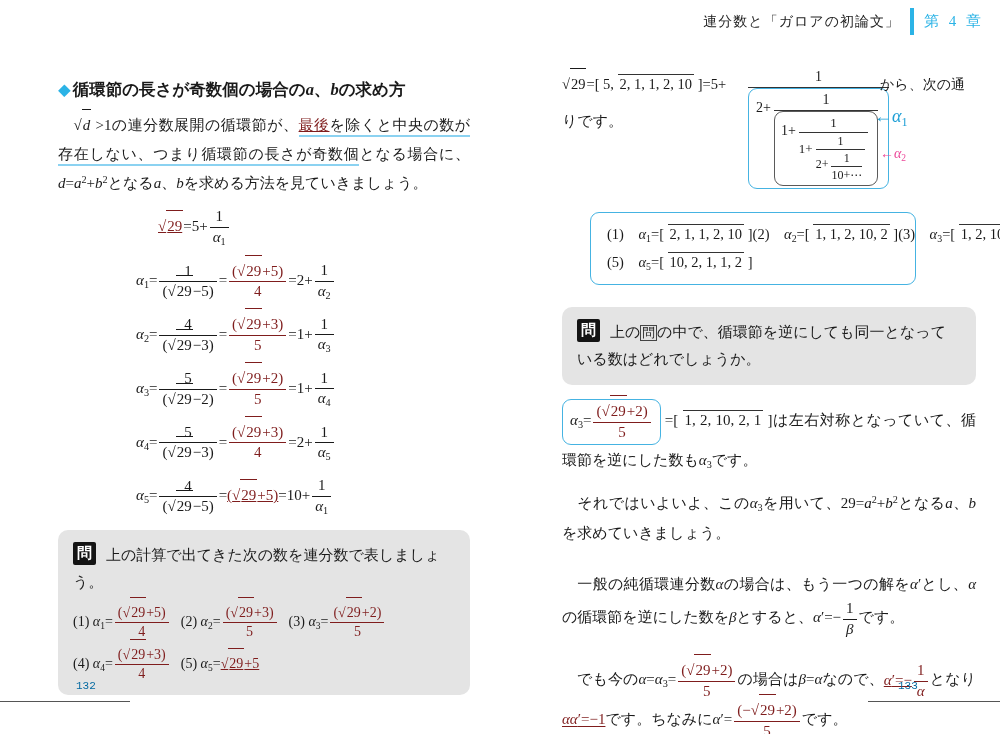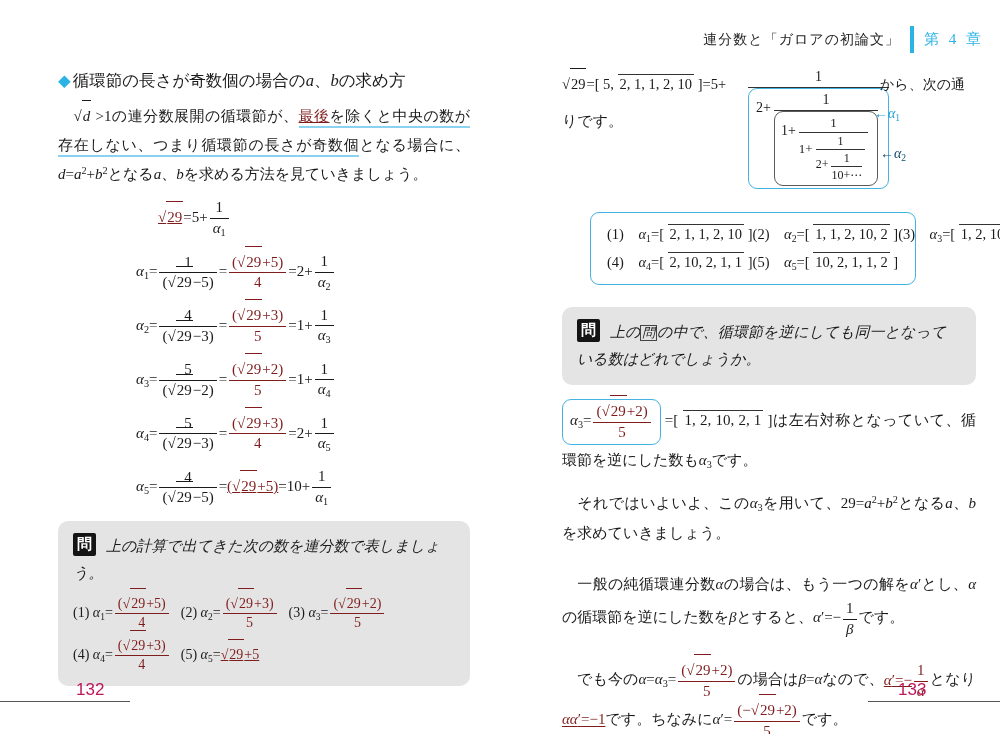--- a/index.html
+++ b/index.html
@@ -1,31 +1,31 @@
 <!DOCTYPE html>
 <html><head>
 <meta charset="utf-8">
 <style>
   html,body{margin:0;padding:0;}
   body{width:1000px;height:734px;background:#ffffff;color:#1a1a1a;
        font-family:"Liberation Serif","DejaVu Serif",serif;}
   .canvas{position:relative;width:1000px;height:734px;overflow:hidden;background:#fff;}
 
   
-  .header{position:absolute;top:26px;right:8px;display:flex;align-items:center;gap:10px;}
+  .header{position:absolute;top:8px;right:8px;display:flex;align-items:center;gap:10px;}
   .header-title{font-size:14px;color:#222;letter-spacing:1px;}
   .header-bar{width:4px;height:27px;background:#2bb3e6;}
   .header-chapter{font-size:15px;color:#2bb3e6;letter-spacing:3px;margin-right:8px;}
 
   
   .col-left{position:absolute;left:58px;top:70px;width:412px;}
   .col-right{position:absolute;left:562px;top:64px;width:414px;}
 
   .sec-title{font-family:"Liberation Sans","DejaVu Sans",sans-serif;
-             font-weight:normal;font-size:16.5px;margin-bottom:10px;white-space:nowrap;}
+             font-weight:bold;font-size:16.5px;margin-bottom:10px;white-space:nowrap;margin-top:9px;}
   .sec-title .marker{color:#2bb3e6;margin-right:2px;}
   .para{font-size:15px;line-height:1.92;text-align:justify;}
   .para + .para{margin-top:2px;}
 
   
   .bl{color:#7f1d1d;text-decoration:underline;}
   .it{font-family:"Liberation Serif",serif;font-style:italic;}
   sub{font-size:0.68em;vertical-align:-0.3em;}
   sup{font-size:0.68em;vertical-align:0.45em;}
   .ul{border-bottom:2px solid #8bd2f1;padding-bottom:2px;
@@ -52,49 +52,49 @@
   
   .eq-list{margin-top:10px;font-size:15px;}
   .eq{display:block;margin:0 0 13px 78px;white-space:nowrap;}
   .eq:first-child{margin-left:100px;}
 
   
   .qbox{background:#e4e4e4;border-radius:10px;padding:12px 15px;margin-top:12px;}
   .qlabel{display:inline-block;background:#141414;color:#fff;
           font-family:"Liberation Sans",sans-serif;font-weight:bold;font-size:15px;
           padding:2px 4px;border-radius:2px;margin-right:10px;float:left;}
-  .qtext{font-size:15px;line-height:1.8;font-style:italic;}
+  .qtext{font-size:15px;line-height:1.8;}
   .qitems{display:flex;flex-wrap:wrap;column-gap:10px;row-gap:4px;
           font-size:14px;margin-top:8px;clear:both;align-items:center;}
   .qitems .qitem{white-space:nowrap;}
 
   
   .cfwrap{position:relative;height:142px;font-size:14px;}
   .cfhead{position:absolute;left:0;top:12px;white-space:nowrap;font-size:14.5px;}
   .cfline2{position:absolute;left:0;top:48px;font-size:15px;}
   .cfblock{position:absolute;left:183px;top:0;}
   .cfblock .vfrac .vfrac .vfrac{font-size:13px;}
   .cfblock .vfrac .vfrac .vfrac .vfrac{font-size:12px;}
   .cftail{position:absolute;left:318px;top:12px;white-space:nowrap;font-size:14px;}
-  .cflab1{position:absolute;left:312px;top:42px;font-size:14px;color:#1e9fd6;white-space:nowrap;}
-  .cflab2{position:absolute;left:318px;top:82px;font-size:14px;color:#0c4a6e;white-space:nowrap;}
+  .cflab1{position:absolute;left:312px;top:42px;font-size:18px;color:#1e9fd6;white-space:nowrap;}
+  .cflab2{position:absolute;left:318px;top:82px;font-size:14px;color:#ec4899;white-space:nowrap;}
 
   
   .optbox{border:1.7px solid #45b3e2;border-radius:9px;margin:6px 0 0 28px;
           width:292px;padding:12px 16px;display:grid;
-          grid-template-columns:1fr 1fr 1fr;row-gap:9px;font-size:14.5px;}
+          grid-template-columns:1fr 1fr 1fr 1fr;row-gap:9px;font-size:14.5px;}
   .optbox .opt{white-space:nowrap;}
 
   .rq{margin-top:22px;}
   .answer{margin-top:14px;font-size:15px;line-height:2.0;text-align:justify;}
   .rpara{margin-top:22px;font-size:15px;line-height:1.95;text-align:justify;}
   .rpara.first{margin-top:14px;}
 
   
-  .pgnum{position:absolute;font-family:Liberation Sans, sans-serif;font-size:17px;color:#be185d;}
+  .pgnum{position:absolute;font-family:Liberation Mono, monospace;font-size:11px;color:#0369a1;}
   .pgnum.left{left:76px;top:680px;}
   .pgnum.right{left:898px;top:680px;}
   .pgline{position:absolute;top:701px;height:1px;background:#555;}
   .pgline.left{left:0;width:130px;}
   .pgline.right{left:868px;width:132px;}
 </style>
 </head>
 <body>
 
 <div class="canvas">

